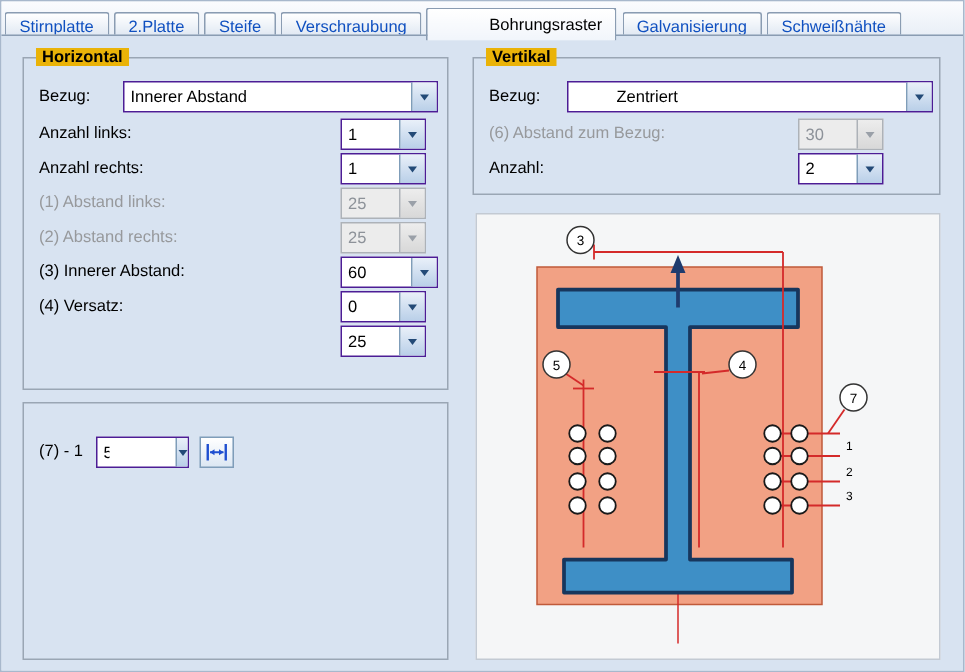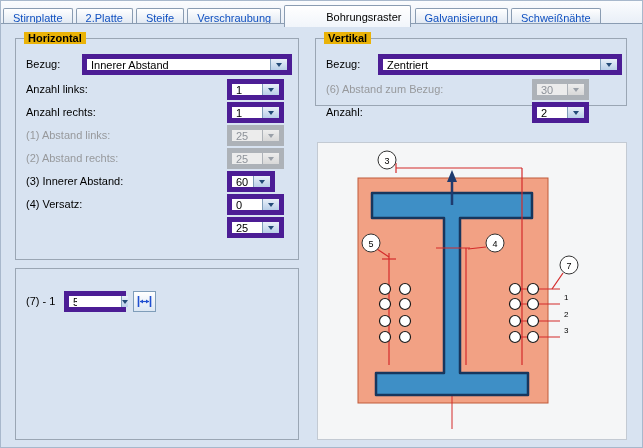--- a/index.html
+++ b/index.html
@@ -63,21 +63,21 @@
     font-weight:bold;
     white-space:nowrap;
   }
   
   .lbl { position:absolute; white-space:nowrap; line-height:13px; }
   .lbl.disabled { color:#97999c; }
   
   .combo {
     position:absolute; height:21px;
     background:#fff;
-    border:5px solid #4c1d95;
+    border:1px solid #4c1d95;
     display:flex; align-items:stretch;
   }
   .combo .val {
     flex:1; display:flex; align-items:center;
     padding:0 4px;
     white-space:nowrap; overflow:hidden;
   }
   .combo .btn {
     width:17px;
     border-left:1px solid #7f9db9;
@@ -155,42 +155,42 @@
         <span class="btn"></span>
       </div>
 
       <div class="lbl disabled" style="left:10px; top:113px;">(2) Abstand rechts:</div>
       <div class="combo disabled" style="left:211px; top:109px; width:57px;">
         <span class="val">25</span>
         <span class="btn"></span>
       </div>
 
       <div class="lbl" style="left:10px; top:136px;">(3) Innerer Abstand:</div>
-      <div class="combo" style="left:211px; top:132px; width:48px;">
+      <div class="combo" style="left:211px; top:132px; width:65px;">
         <span class="val">60</span>
         <span class="btn"></span>
       </div>
 
       <div class="lbl" style="left:10px; top:159px;">(4) Versatz:</div>
       <div class="combo" style="left:211px; top:155px; width:57px;">
         <span class="val">0</span>
         <span class="btn"></span>
       </div>
 
       <div class="combo" style="left:211px; top:178px; width:57px;">
         <span class="val">25</span>
         <span class="btn"></span>
       </div>
     </div>
 
-    <div class="group" style="left:314px; top:14px; width:312px; height:68px;">
+    <div class="group" style="left:314px; top:14px; width:312px; height:92px;">
       <span class="group-title">Vertikal</span>
 
       <div class="lbl" style="left:10px; top:19px;">Bezug:</div>
-      <div class="combo" style="left:62px; top:15px; width:244px;">
+      <div class="combo" style="left:62px; top:15px; width:244px;padding-left:28px;">
         <span class="val">Zentriert</span>
         <span class="btn"></span>
       </div>
 
       <div class="lbl disabled" style="left:10px; top:44px;">(6) Abstand zum Bezug:</div>
       <div class="combo disabled" style="left:216px; top:40px; width:57px;">
         <span class="val">30</span>
         <span class="btn"></span>
       </div>
 

